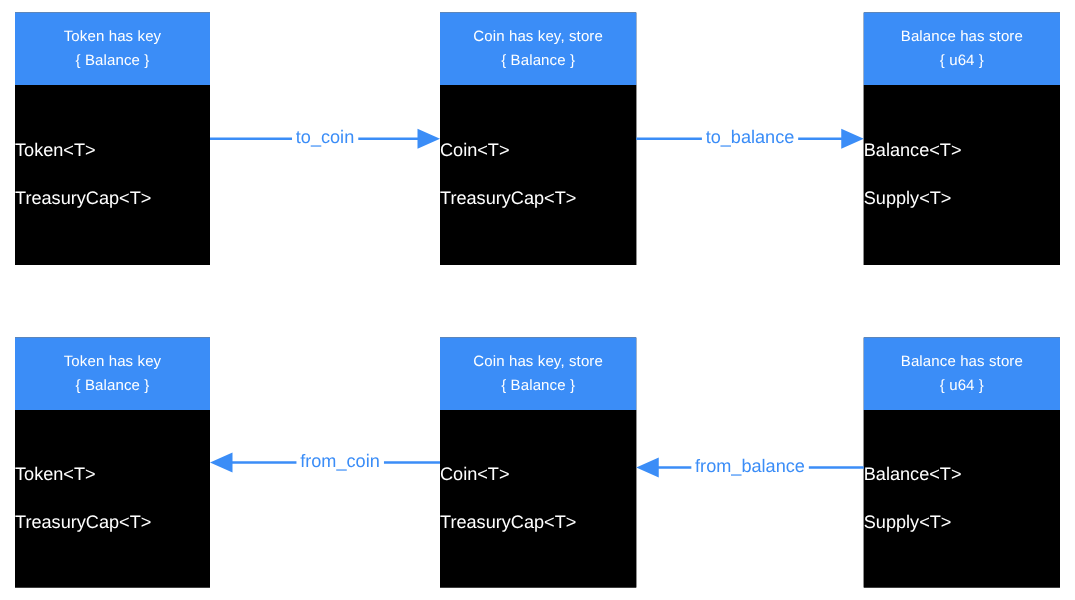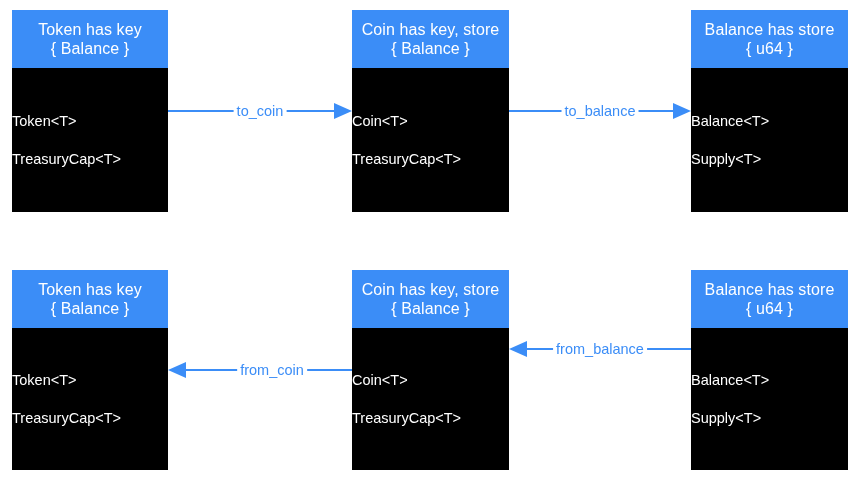--- a/index.html
+++ b/index.html
@@ -24,21 +24,21 @@
   .node {
     position: absolute;
     box-sizing: border-box;
     display: flex;
     flex-direction: column;
     background: #000000;
   }
   .node-header {
     background: #3b8df7;
     color: #ffffff;
-    font-size: 16px;
+    font-size: 12px;
     line-height: 19px;
     text-align: center;
     padding: 10px 4px 10px 4px;
     white-space: pre-line;
     letter-spacing: 0.1px;
     flex: 0 0 auto;
   }
   .node-body {
     background: #000000;
     color: #ffffff;
@@ -84,21 +84,21 @@
     padding: 0 3px;
     white-space: nowrap;
     left: 50%;
     top: 50%;
     transform: translate(-50%, -50%);
   }
 
   #edge-to-coin     { left: 168px; top: 96px;  width: 184px; }
   #edge-to-balance  { left: 509px; top: 96px;  width: 182px; }
   #edge-from-coin   { left: 168px; top: 355px; width: 208px; }
-  #edge-from-balance{ left: 509px; top: 334px; width: 182px; }
+  #edge-from-balance{ left: 509px; top: 359px; width: 182px; }
 </style>
 </head>
 <body>
 
 <div id="canvas">
 
   <div class="node" id="node-token-top">
     <div class="node-header">Token has key
 { Balance }</div>
     <div class="node-body">

